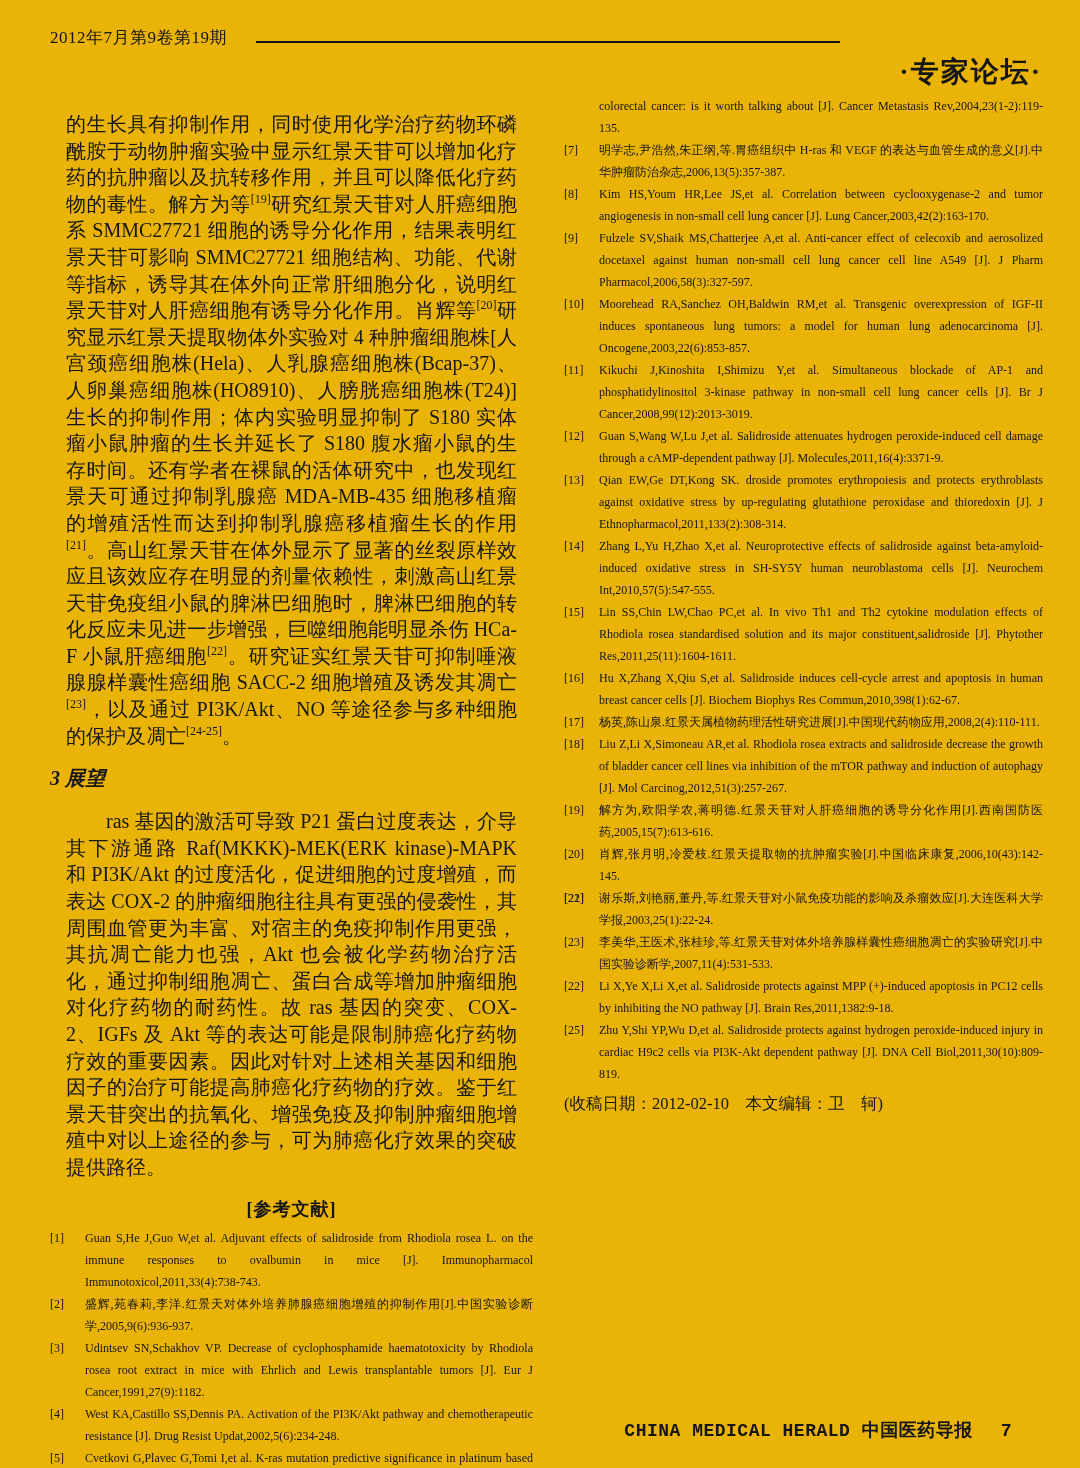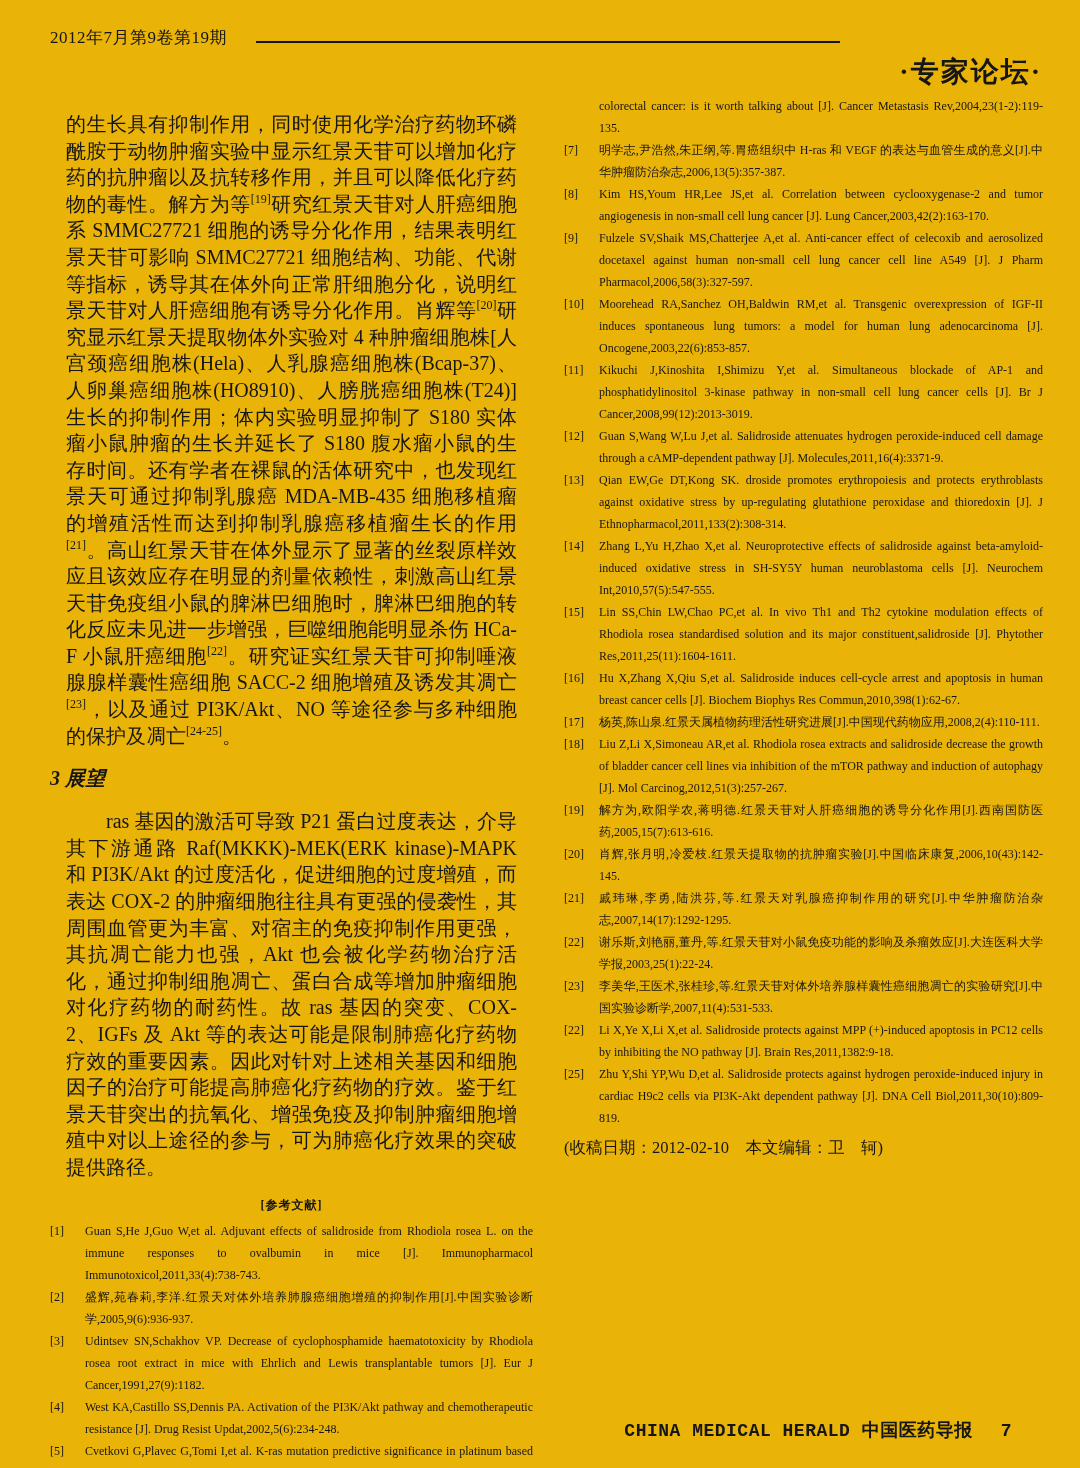--- a/index.html
+++ b/index.html
@@ -40,21 +40,21 @@
   .body-text sup{font-size:12px;line-height:0;vertical-align:super;}
   .indent{text-indent:2em;}
 
   .outlook-heading{
     margin:1px 0 1px 0;
     font-size:20px;line-height:27px;font-weight:bold;font-style:italic;
   }
 
   .refs-heading{
     margin:7px 0 6px 0;
-    text-align:center;font-size:12px;font-weight:bold;letter-spacing:1px;
+    text-align:center;font-size:18px;font-weight:bold;letter-spacing:1px;
   }
 
   .refs{display:block;}
   .ref{
     position:relative;
     padding-left:35px;
     font-size:12px;line-height:22px;
     text-align:justify;
     word-break:break-word;
   }
@@ -110,21 +110,21 @@
         <div class="ref"><span class="ref-no">[11]</span><span class="ref-text">Kikuchi J,Kinoshita I,Shimizu Y,et al. Simultaneous blockade of AP-1 and phosphatidylinositol 3-kinase pathway in non-small cell lung cancer cells [J]. Br J Cancer,2008,99(12):2013-3019.</span></div>
         <div class="ref"><span class="ref-no">[12]</span><span class="ref-text">Guan S,Wang W,Lu J,et al. Salidroside attenuates hydrogen peroxide-induced cell damage through a cAMP-dependent pathway [J]. Molecules,2011,16(4):3371-9.</span></div>
         <div class="ref"><span class="ref-no">[13]</span><span class="ref-text">Qian EW,Ge DT,Kong SK. droside promotes erythropoiesis and protects erythroblasts against oxidative stress by up-regulating glutathione peroxidase and thioredoxin [J]. J Ethnopharmacol,2011,133(2):308-314.</span></div>
         <div class="ref"><span class="ref-no">[14]</span><span class="ref-text">Zhang L,Yu H,Zhao X,et al. Neuroprotective effects of salidroside against beta-amyloid-induced oxidative stress in SH-SY5Y human neuroblastoma cells [J]. Neurochem Int,2010,57(5):547-555.</span></div>
         <div class="ref"><span class="ref-no">[15]</span><span class="ref-text">Lin SS,Chin LW,Chao PC,et al. In vivo Th1 and Th2 cytokine modulation effects of Rhodiola rosea standardised solution and its major constituent,salidroside [J]. Phytother Res,2011,25(11):1604-1611.</span></div>
         <div class="ref"><span class="ref-no">[16]</span><span class="ref-text">Hu X,Zhang X,Qiu S,et al. Salidroside induces cell-cycle arrest and apoptosis in human breast cancer cells [J]. Biochem Biophys Res Commun,2010,398(1):62-67.</span></div>
         <div class="ref"><span class="ref-no">[17]</span><span class="ref-text">杨英,陈山泉.红景天属植物药理活性研究进展[J].中国现代药物应用,2008,2(4):110-111.</span></div>
         <div class="ref"><span class="ref-no">[18]</span><span class="ref-text">Liu Z,Li X,Simoneau AR,et al. Rhodiola rosea extracts and salidroside decrease the growth of bladder cancer cell lines via inhibition of the mTOR pathway and induction of autophagy [J]. Mol Carcinog,2012,51(3):257-267.</span></div>
         <div class="ref"><span class="ref-no">[19]</span><span class="ref-text">解方为,欧阳学农,蒋明德.红景天苷对人肝癌细胞的诱导分化作用[J].西南国防医药,2005,15(7):613-616.</span></div>
         <div class="ref"><span class="ref-no">[20]</span><span class="ref-text">肖辉,张月明,冷爱枝.红景天提取物的抗肿瘤实验[J].中国临床康复,2006,10(43):142-145.</span></div>
-        <div class="ref"><span class="ref-no">[21]</span><span class="ref-text">戚玮琳,李勇,陆洪芬,等.红景天对乳腺癌抑制作用的研究[J].中华肿瘤防治杂志,2007,14(17):1292-1295.</span></div>
+        <div class="ref"><span class="ref-no">[21]</span></div>
         <div class="ref"><span class="ref-no">[22]</span><span class="ref-text">谢乐斯,刘艳丽,董丹,等.红景天苷对小鼠免疫功能的影响及杀瘤效应[J].大连医科大学学报,2003,25(1):22-24.</span></div>
         <div class="ref"><span class="ref-no">[23]</span><span class="ref-text">李美华,王医术,张桂珍,等.红景天苷对体外培养腺样囊性癌细胞凋亡的实验研究[J].中国实验诊断学,2007,11(4):531-533.</span></div>
         <div class="ref"><span class="ref-no">[22]</span><span class="ref-text">Li X,Ye X,Li X,et al. Salidroside protects against MPP (+)-induced apoptosis in PC12 cells by inhibiting the NO pathway [J]. Brain Res,2011,1382:9-18.</span></div>
         <div class="ref"><span class="ref-no">[25]</span><span class="ref-text">Zhu Y,Shi YP,Wu D,et al. Salidroside protects against hydrogen peroxide-induced injury in cardiac H9c2 cells via PI3K-Akt dependent pathway [J]. DNA Cell Biol,2011,30(10):809-819.</span></div>
       </div>
     <div class="received">(收稿日期：2012-02-10　本文编辑：卫　轲)</div>
   </div>
 
   <div class="footer">
     <span>CHINA MEDICAL HERALD  中国医药导报</span><span class="pageno">7</span>

